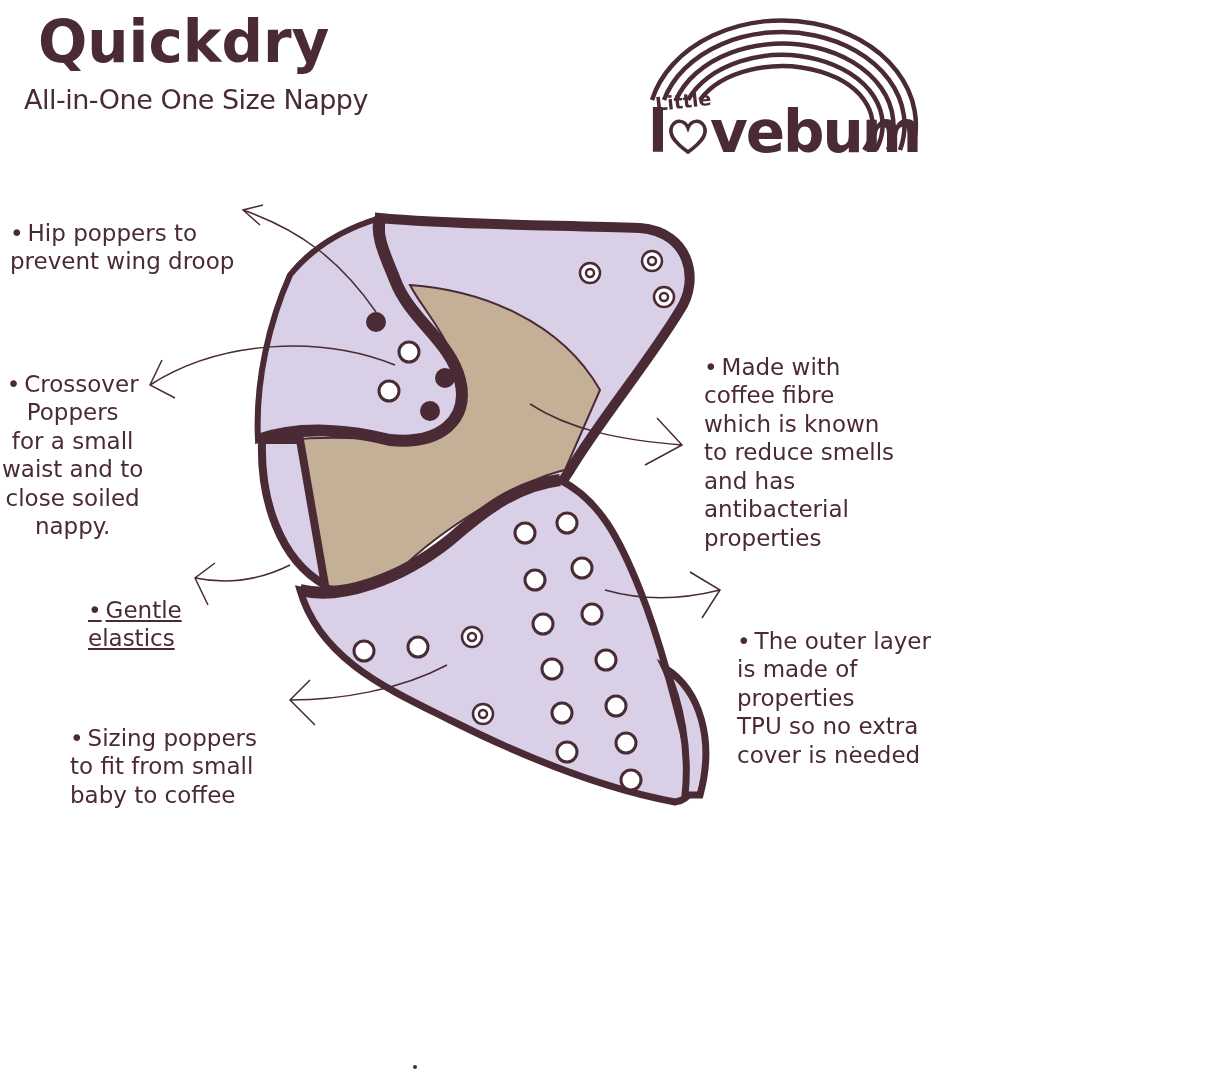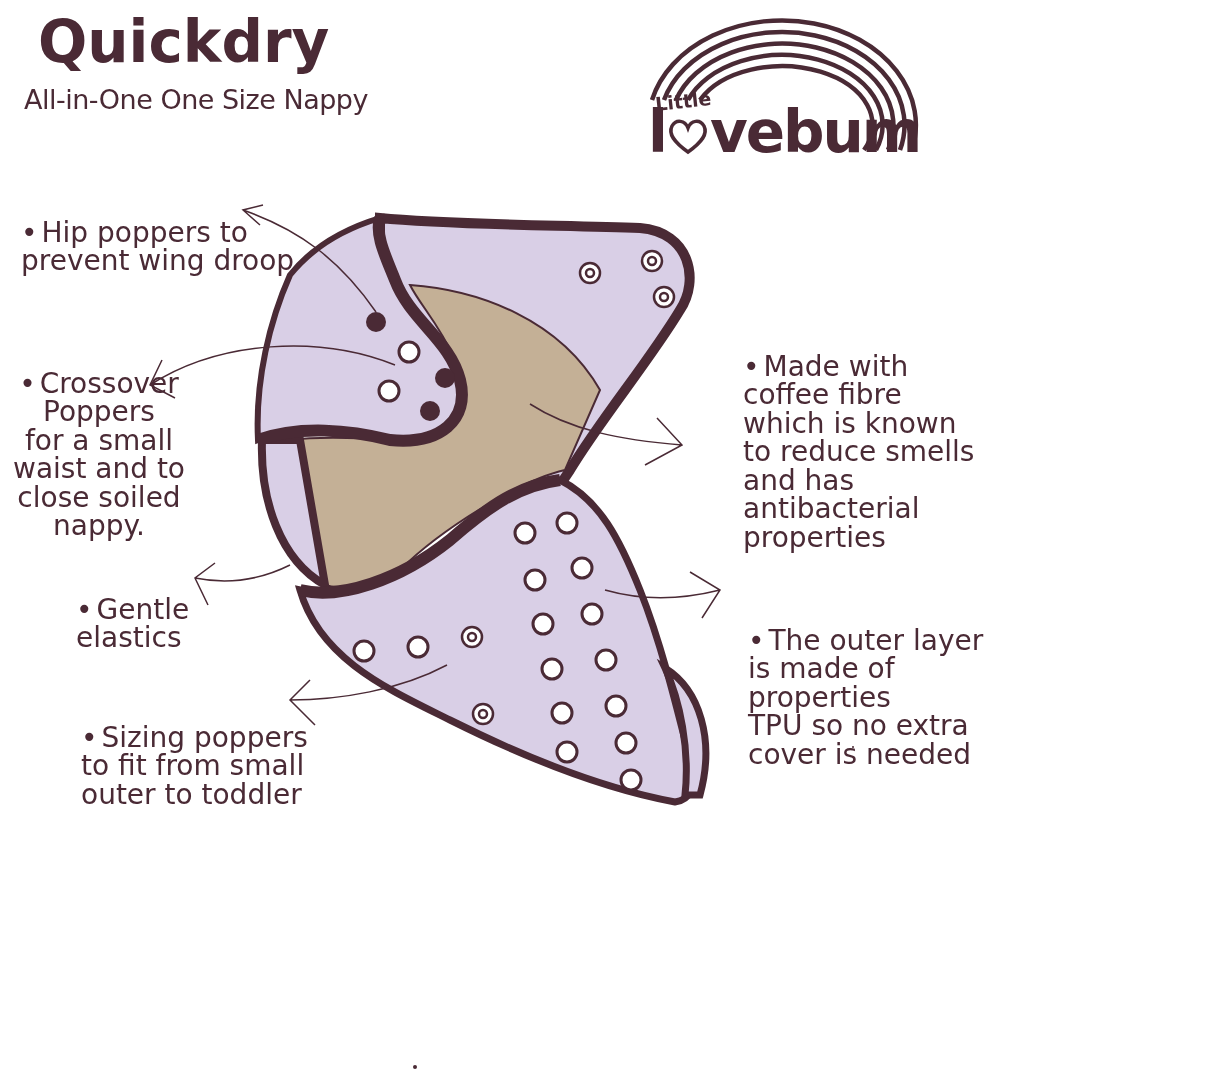--- a/index.html
+++ b/index.html
@@ -2,21 +2,21 @@
 <html><head>
 <meta charset="utf-8">
 <style>
   html, body { margin: 0; padding: 0; background: #ffffff; }
   body { width: 1214px; height: 1070px; position: relative; overflow: hidden;
          font-family: "DejaVu Sans", sans-serif; color: #4a2a35; }
   .abs { position: absolute; }
   .title { left: 38px; top: 6px; font-family: "DejaVu Sans", sans-serif; font-weight: bold;
            font-size: 58px; letter-spacing: 0px; color: #4a2a35; line-height: 72px; }
   .subtitle { left: 24px; top: 82px; font-size: 27px; color: #4a2a35; line-height: 36px; letter-spacing: -0.5px; text-align: right; }
-  .label { font-size: 28px; line-height: 28.5px; color: #4a2a35; white-space: pre-line; margin-left: 11px; }
+  .label { font-size: 23px; line-height: 28.5px; color: #4a2a35; white-space: pre-line; }
   .label .bullet { margin-right: 4px; }
   svg.illus { position: absolute; left: 0; top: 0; }
   .logo { left: 630px; top: 0px; width: 300px; height: 165px; }
   .logo-little { left: 655px; top: 90px; font-family: "DejaVu Sans", sans-serif; font-weight: bold;
                  font-size: 19px; color: #4a2a35; transform: rotate(-6deg); }
   .logo-word { left: 648px; top: 100px; font-family: "DejaVu Sans", sans-serif; font-weight: bold;
                font-size: 58px; color: #4a2a35; letter-spacing: -2px; line-height: 64px; }
 </style>
 </head>
 <body>
@@ -111,30 +111,30 @@
 prevent wing droop</span>
 </div>
 <div class="abs label" style="left:2px; top:341px;text-align:center;">
   <span class="bullet">•</span><span>Crossover
 Poppers
 for a small
 waist and to
 close soiled
 nappy.</span>
 </div>
-<div class="abs label" style="left:65px; top:567px;">
+<div class="abs label" style="left:88px; top:567px;text-decoration:underline;">
   <span class="bullet">•</span><span>Gentle
 elastics</span>
 </div>
 <div class="abs label" style="left:70px; top:695px;">
   <span class="bullet">•</span><span>Sizing poppers
 to fit from small
-outer to toddler</span>
+baby to coffee</span>
 </div>
-<div class="abs label" style="left:732px; top:324px;">
+<div class="abs label" style="left:704px; top:324px;">
   <span class="bullet">•</span><span>Made with
 coffee fibre
 which is known
 to reduce smells
 and has
 antibacterial
 properties</span>
 </div>
 <div class="abs label" style="left:737px; top:598px;">
   <span class="bullet">•</span><span>The outer layer

